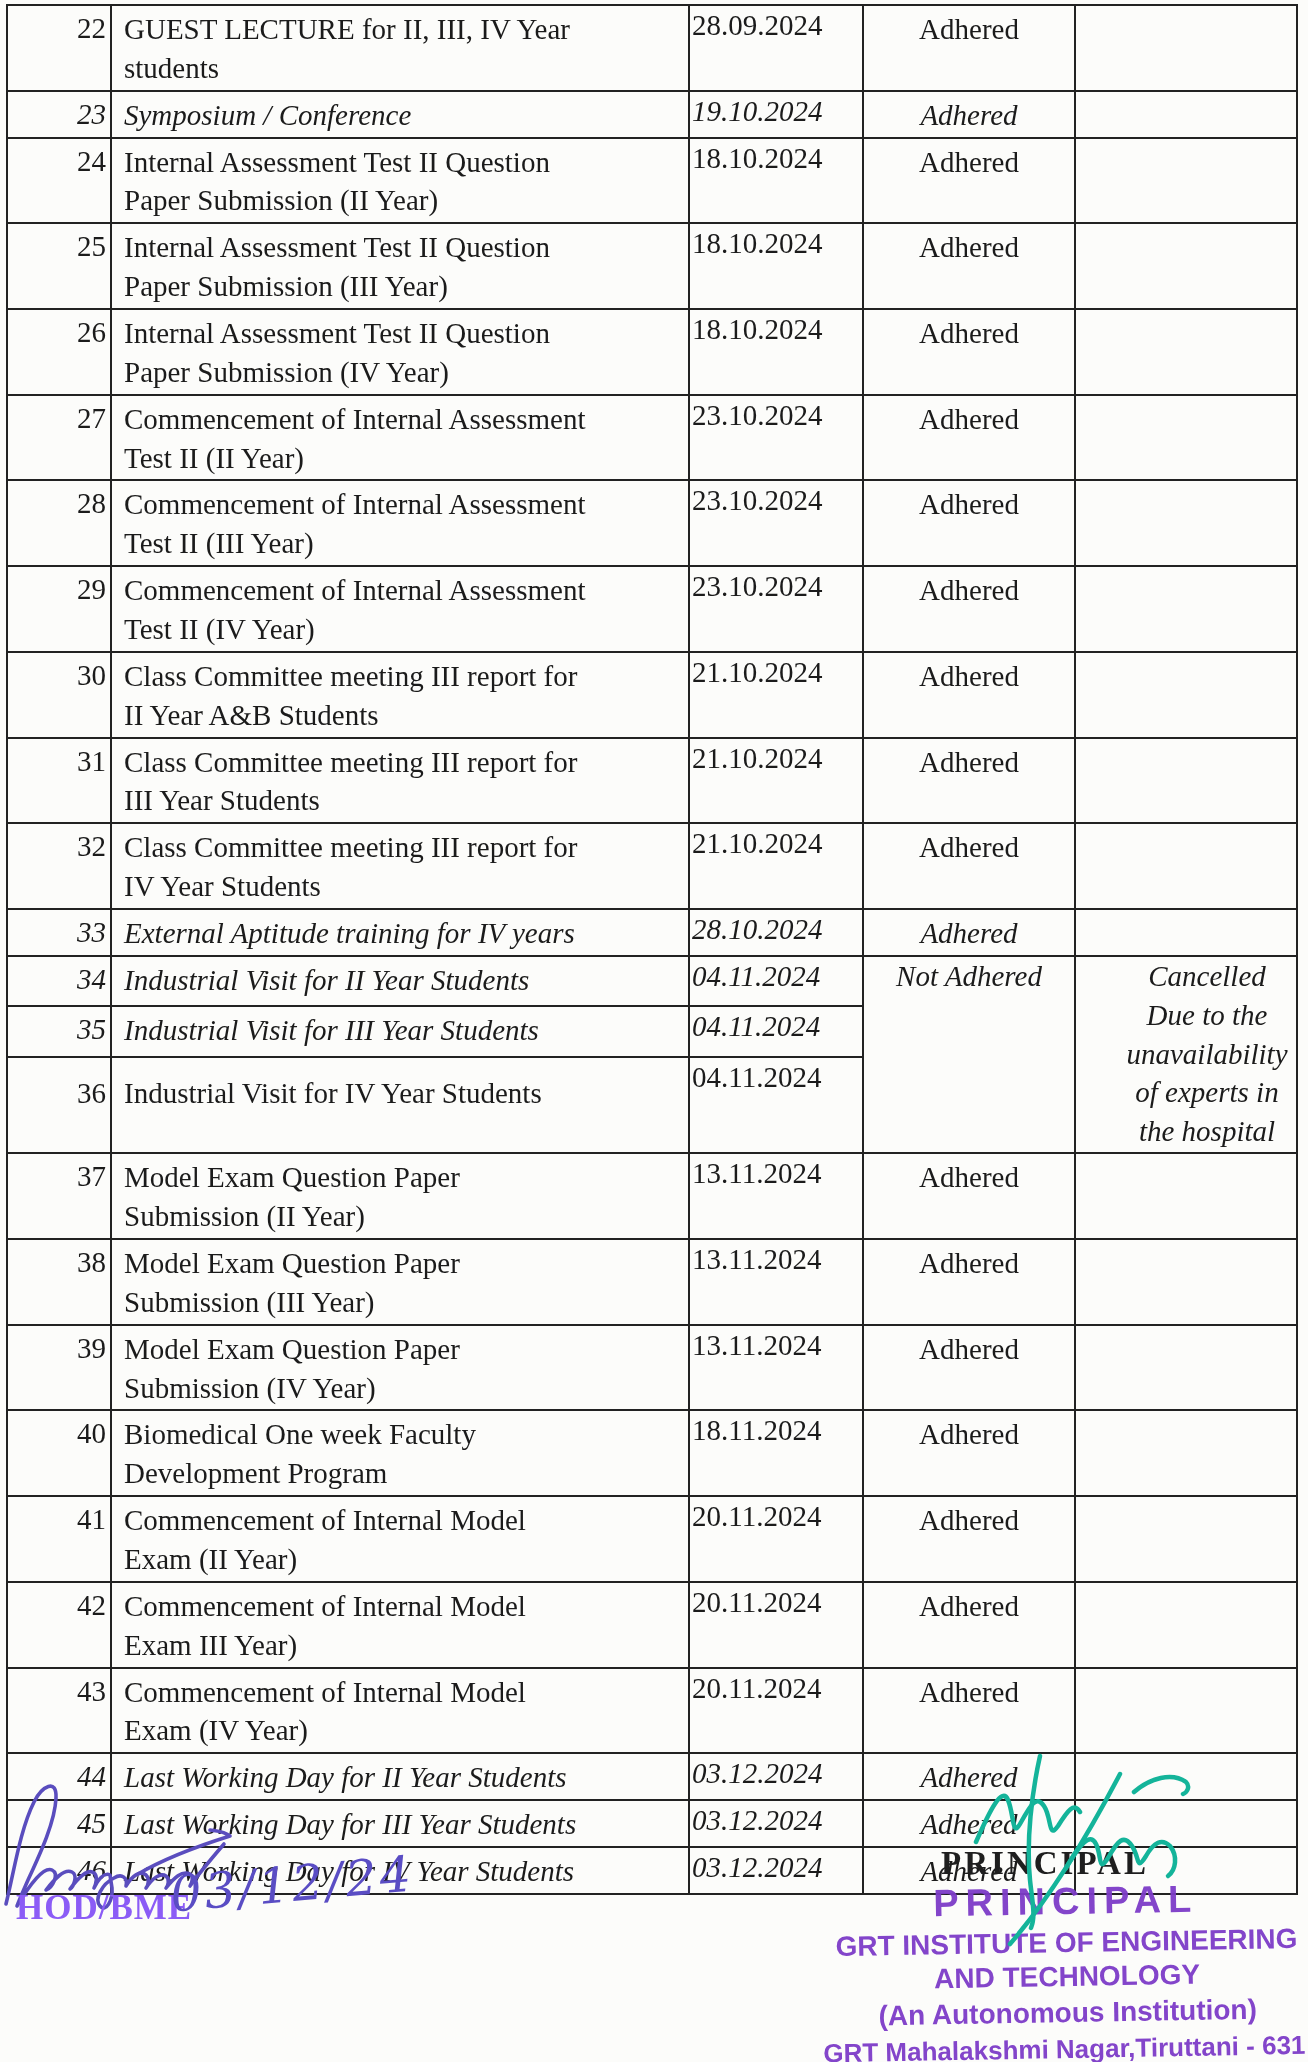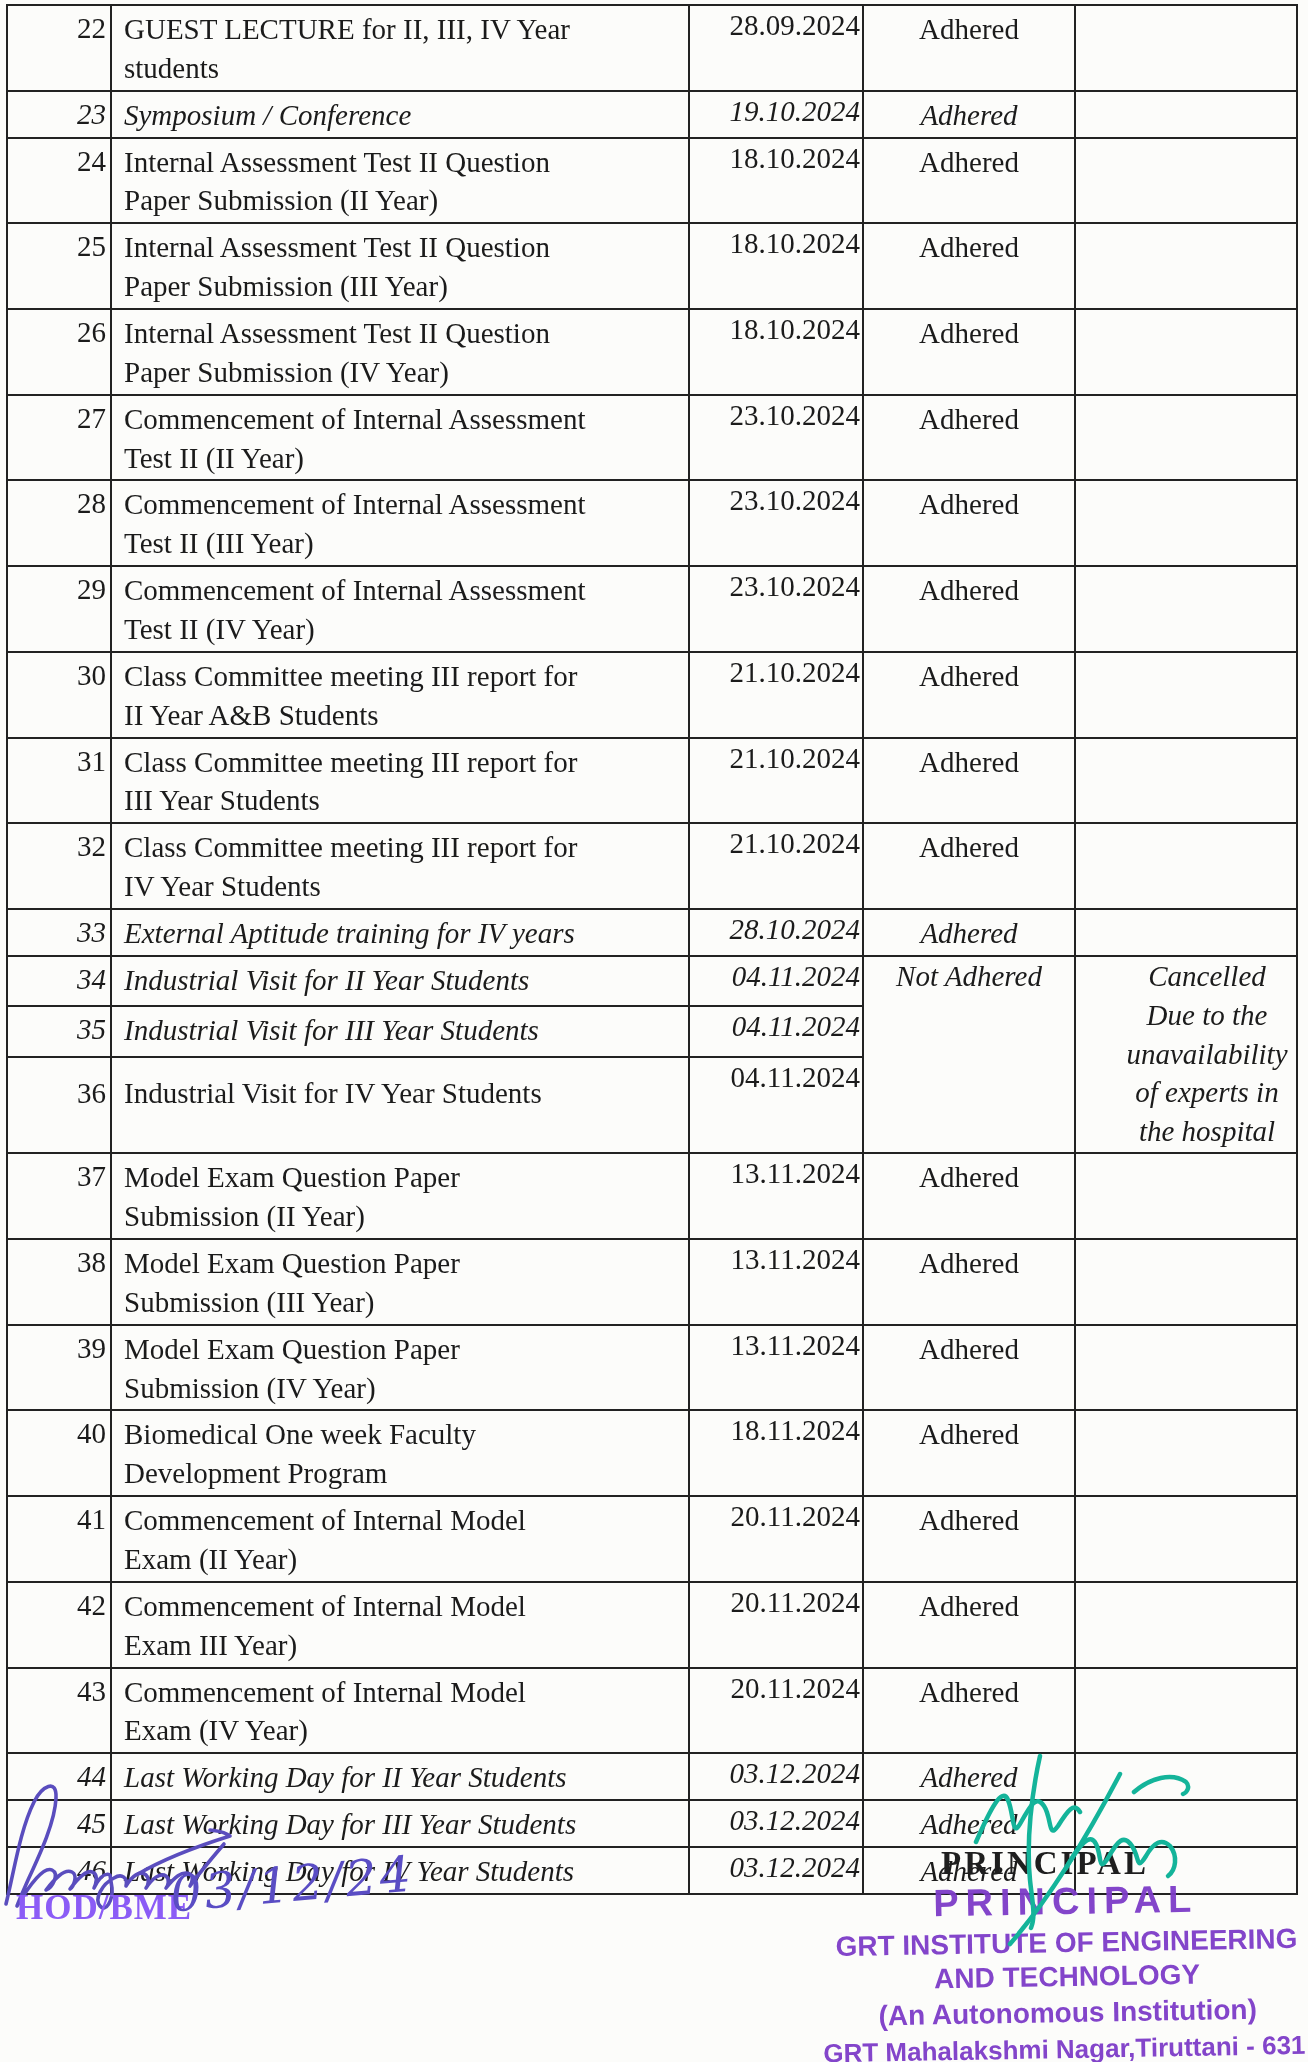--- a/index.html
+++ b/index.html
@@ -19,21 +19,21 @@
     border:2px solid #222;
     font-size:29px;line-height:1.34;
     vertical-align:top;
     overflow:hidden;
   }
   tr.r1{height:40px;font-style:italic;}
   tr.r2{height:78px;border-radius:9px;}
   tr.r3{height:90px;}
   td.no{text-align:right;padding:3px 4px 0 0;}
   td.event{padding:4px 17px 2px 12px;}
-  td.date{text-align:right;vertical-align:middle;padding:0 2px;}
+  td.date{text-align:left;vertical-align:middle;padding:0 2px;}
   td.status{text-align:center;padding-top:4px;}
   td.remark{text-align:center;padding-left:43px;}
   td.merged{vertical-align:middle;padding-top:0;}
   tr.r3 td.no, tr.r3 td.event{vertical-align:middle;padding-bottom:26px;}
 
   
   .sig-svg{position:absolute;}
   .hod-sig{left:0px;top:1776px;}
   .hod-label{
     position:absolute;left:16px;top:1888px;

